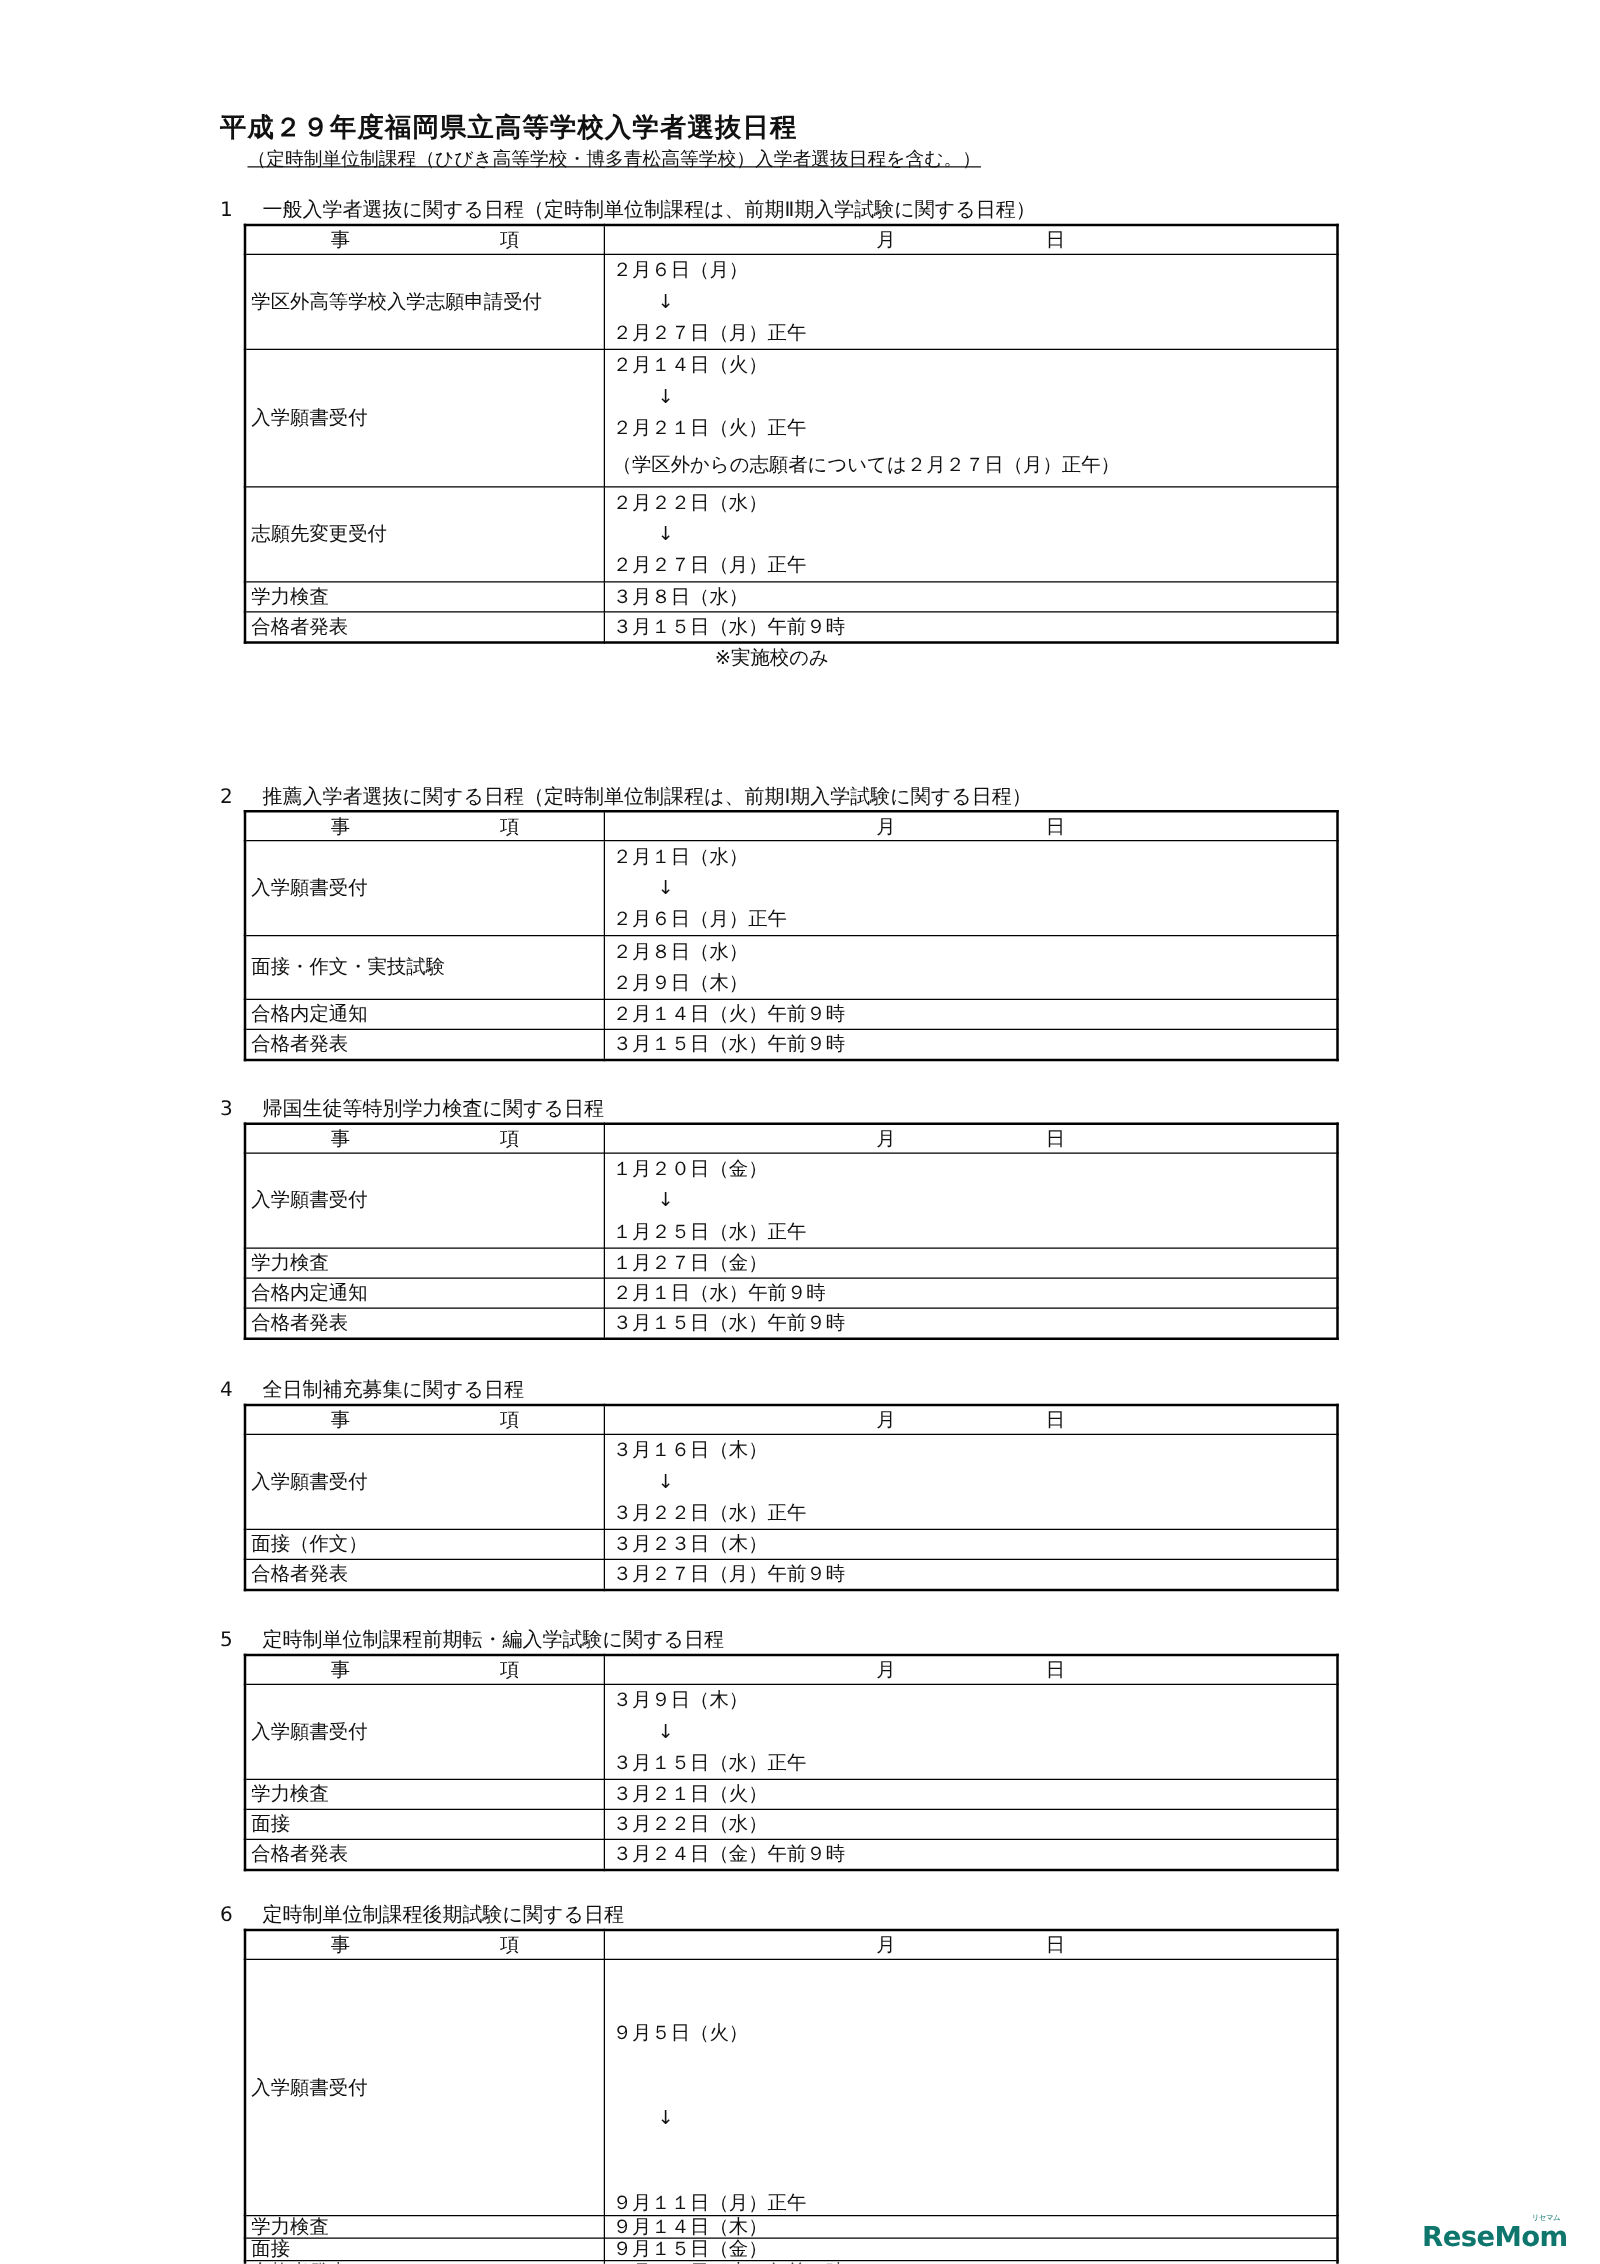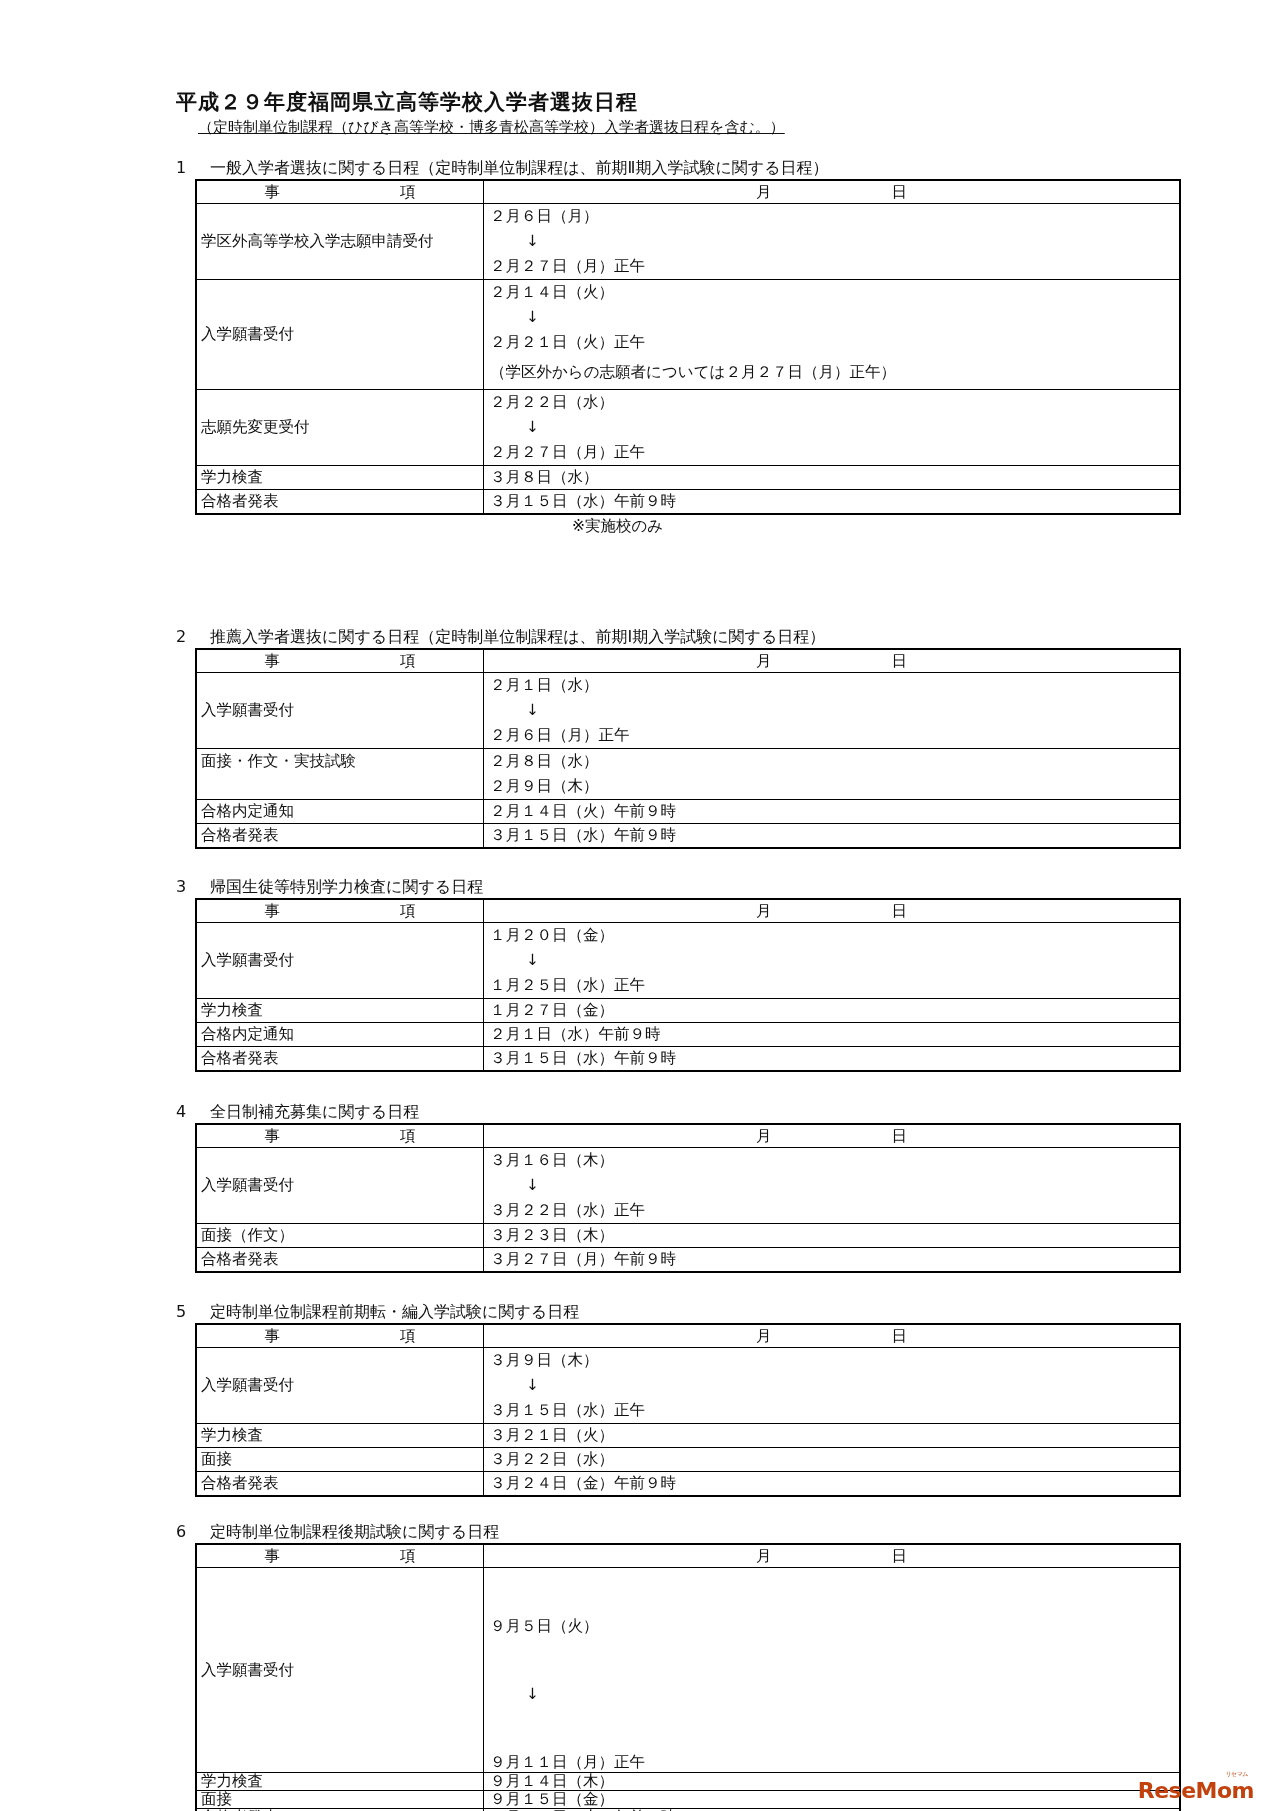--- a/index.html
+++ b/index.html
@@ -15,40 +15,40 @@
     position: absolute; left: 198px; top: 118px;
     font-family: "DejaVu Serif", "Liberation Serif", serif;
     font-size: 15px; letter-spacing: 0px; text-decoration: underline;
   }
   .section { position: absolute; left: 176px; width: 860px; }
   .section-heading {
     font-size: 16px; height: 22px; line-height: 22px; white-space: nowrap;
   }
   .section-heading .num { display: inline-block; width: 34px; }
   table {
-    margin-left: 19px; border-collapse: collapse; width: 986px;
+    margin-left: 19px; border-collapse: collapse; width: 876px;
     border: 2px solid #000; font-size: 15.5px;
   }
   td, th { border: 1.5px solid #000; padding: 0 4px; vertical-align: middle; font-weight: normal; }
   th { height: 22px; line-height: 22px; text-align: center; }
   th.col-item { width: 278px; }
   th .h-left { margin-right: 120px; }
   td.item { width: 278px; }
   td.date { padding-left: 6px; }
   .line { display: block; height: 25px; line-height: 25px; white-space: nowrap; }
   .line.compact { height: 20px; line-height: 20px; margin-top: 48px; }
   .arrow { padding-left: 36px; }
   .row-single td { height: 23px; line-height: 23px; }
   .row-tall td { height: 38px; }
   .row-compact td { height: 17px; line-height: 17px; }
   .footnote { font-size: 15.5px; margin-left: 23px; height: 22px; line-height: 22px; text-align: center; }
   .watermark {
     position: absolute; right: 26px; bottom: 8px;
     font-family: "DejaVu Sans", sans-serif; font-weight: bold;
-    font-size: 22px; color: #c2410c; letter-spacing: -0.5px;
+    font-size: 22px; color: #0f766e; letter-spacing: -0.5px;
   }
   .watermark .kana { position: absolute; top: -8px; right: 6px; font-size: 6px; font-weight: normal; }
 </style>
 </head>
 <body>
 
 <div class="title">平成２９年度福岡県立高等学校入学者選抜日程</div>
 <div class="subtitle">（定時制単位制課程（ひびき高等学校・博多青松高等学校）入学者選抜日程を含む。）</div>
 
 <div class="section" style="top:157px;">
@@ -111,21 +111,21 @@
     </tr>
     <tr>
       <td class="item">入学願書受付</td>
       <td class="date">
         <span class="line">２月１日（水）</span>
         <span class="line arrow">↓</span>
         <span class="line">２月６日（月）正午</span>
       </td>
     </tr>
     <tr>
-      <td class="item" style="vertical-align:top;padding-top:2px;">面接・作文・実技試験</td>
+      <td class="item" style="vertical-align:top;padding-top:14px;">面接・作文・実技試験</td>
       <td class="date">
         <span class="line">２月８日（水）</span>
         <span class="line">２月９日（木）</span>
       </td>
     </tr>
     <tr class="row-single">
       <td class="item">合格内定通知</td>
       <td class="date">２月１４日（火）午前９時</td>
     </tr>
     <tr class="row-single">

